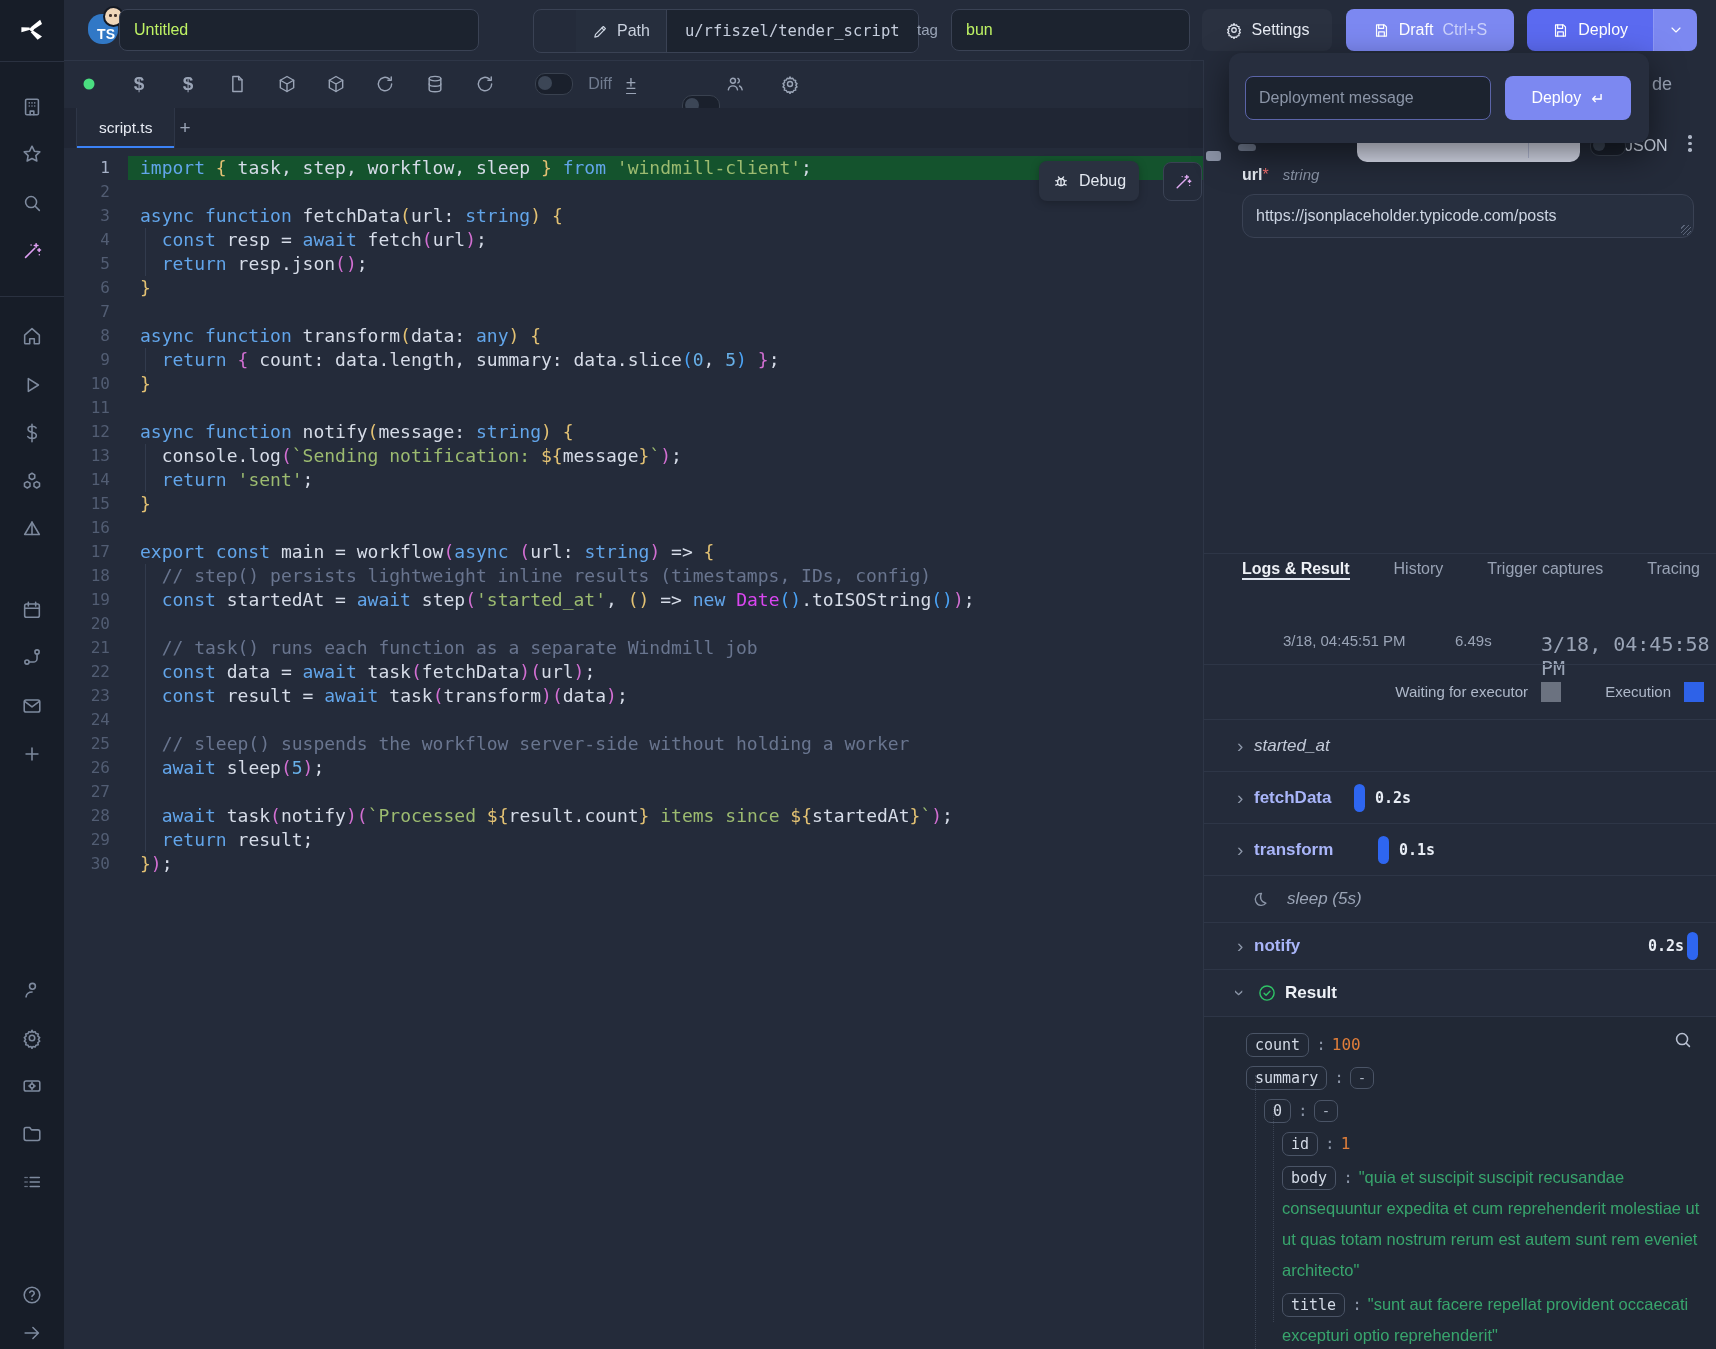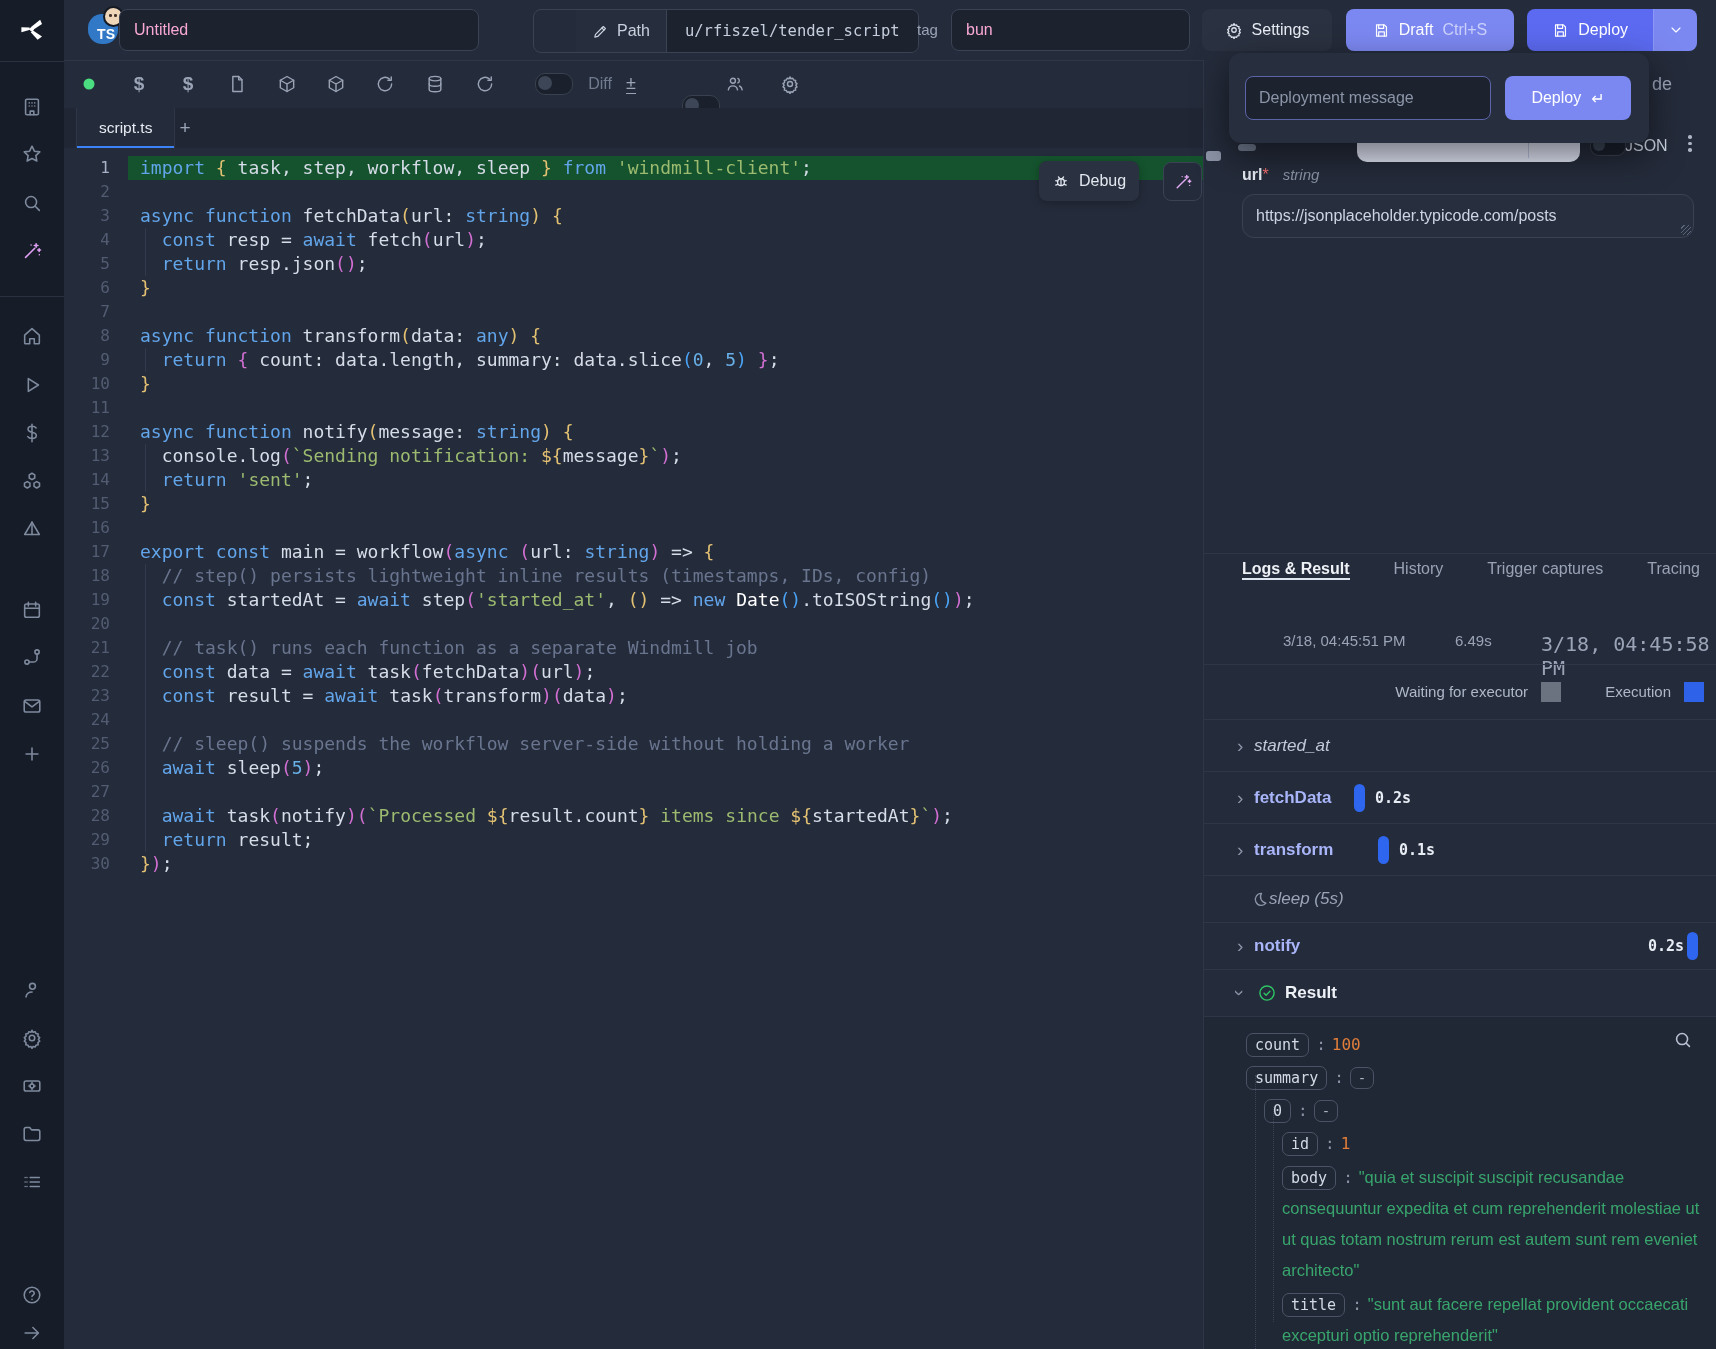--- a/index.html
+++ b/index.html
@@ -10,21 +10,21 @@
   .ico{stroke:#7e8a9e;fill:none;stroke-width:1.7;stroke-linecap:round;stroke-linejoin:round;}
 
   
   #sidebar{left:0;top:0;width:64px;height:1349px;background:#171d28;border-right:1px solid #242b38;}
   .sb-item{position:absolute;left:50%;transform:translate(-50%,-50%);}
   .sb-div{position:absolute;left:0;width:64px;border-top:1px solid #2a3140;}
 
   
   #topbar{left:64px;top:0;width:1652px;height:60px;background:#242b3a;border-bottom:1px solid #2e3647;}
   .tb-input{position:absolute;background:#1c232f;border:1px solid #3a4254;border-radius:8px;
-            color:#f9a8d4;font-size:16px;display:flex;align-items:center;padding:0 14px;box-sizing:border-box;}
+            color:#bef264;font-size:16px;display:flex;align-items:center;padding:0 14px;box-sizing:border-box;}
   #ts-icon{left:24px;top:10px;width:30px;height:38px;}
   #ts-sq{position:absolute;left:0;top:4px;width:30px;height:30px;background:#3178c6;border-radius:14px;
          color:#fff;font-weight:bold;font-size:14px;display:flex;align-items:flex-end;justify-content:flex-end;padding:0 3px 2px 0;box-sizing:border-box;}
   #bun-badge{position:absolute;right:-6px;top:-4px;width:17px;height:17px;border-radius:50%;background:#f0d6b9;border:2px solid #141923;}
   #bun-badge i{position:absolute;top:6px;width:2.5px;height:2.5px;border-radius:50%;background:#40302a;}
   #path-group{position:absolute;left:469px;top:9px;height:42px;display:flex;border:1px solid #3a4254;border-radius:8px;overflow:hidden;padding-left:42px;}
   #path-btn{display:flex;align-items:center;gap:8px;background:#262e3d;padding:0 16px;color:#c9d1de;font-size:16px;border-right:1px solid #3a4254;}
   #path-val{display:flex;align-items:center;background:#1c232f;padding:0 18px;color:#c6cedd;
             font-family:"DejaVu Sans Mono",monospace;font-size:15.5px;}
   .btn{position:absolute;display:flex;align-items:center;justify-content:center;gap:9px;border-radius:8px;
@@ -63,21 +63,21 @@
 
   
   #editor{left:64px;top:148px;width:1139px;height:1201px;background:#242b3a;}
   #gutter{position:absolute;left:0;top:8px;width:46px;}
   .ln{height:24px;line-height:24px;text-align:right;color:#525d73;font-family:"DejaVu Sans Mono",monospace;font-size:16px;}
   .ln.act{color:#a7b2c8;}
   #code{position:absolute;left:64px;top:8px;width:1075px;}
   .cl{position:relative;height:24px;line-height:24px;white-space:pre;font-family:"DejaVu Sans Mono",monospace;font-size:18px;padding-left:12px;}
   .cl.act{background:#14532d;}
   .cl.g::before{content:"";position:absolute;left:17px;top:0;bottom:0;border-left:1px solid #323b4d;}
-  .k{color:#62a5ea}.i{color:#d6dce8}.s{color:#9cbb70}.num{color:#68b0e8}.c{color:#69758f}.d{color:#ffffff}
+  .k{color:#62a5ea}.i{color:#d6dce8}.s{color:#9cbb70}.num{color:#68b0e8}.c{color:#69758f}.d{color:#d946ef}
   .b1{color:#e2c173}.b2{color:#d26fd2}.b3{color:#4ba3f5}
   #debug-btn{left:1039px;top:161px;width:100px;height:40px;background:#2a3140;border-radius:8px;z-index:10;
      display:flex;align-items:center;justify-content:center;gap:9px;color:#e3e8f0;font-size:16px;box-shadow:0 2px 8px rgba(0,0,0,.25);}
   #wand-btn{left:1163px;top:162px;width:37px;height:37px;border:1px solid #3a4254;border-radius:8px;background:#242b3a;z-index:10;
      display:flex;align-items:center;justify-content:center;}
 
   
   #rpanel{left:1203px;top:60px;width:513px;height:1289px;background:#242b3a;border-left:1px solid #2e3647;box-sizing:border-box;}
   #splitter{left:1206px;top:151px;width:15px;height:10px;border-radius:3px;background:#8b93a6;z-index:20;}
   #frag-de{left:1652px;top:74px;color:#9aa4b6;font-size:18px;}
@@ -111,21 +111,21 @@
   #legend{left:1204px;top:664px;width:500px;height:55px;display:flex;align-items:center;justify-content:flex-end;gap:13px;}
   #legend .ltext{color:#aeb8c9;font-size:15px;}
   #legend .sq{width:20px;height:20px;}
   #legend .gap{width:18px;}
 
   .step{position:absolute;left:1204px;width:512px;border-top:1px solid #2e3647;display:flex;align-items:center;box-sizing:border-box;}
   .chev{color:#8b95a7;font-size:19px;margin-left:33px;width:14px;}
   .chev-d{display:inline-block;transform:rotate(90deg);}
   .sname{color:#a9b5f9;font-weight:600;font-size:17px;margin-left:3px;}
   .sinline{color:#c3cad8;font-style:italic;font-size:17px;margin-left:3px;}
-  .ssleep{color:#9aa4b6;font-style:italic;font-size:17px;margin-left:0;}
+  .ssleep{color:#9aa4b6;font-style:italic;font-size:17px;margin-left:18px;}
   .bar{position:absolute;width:11px;height:28px;border-radius:5.5px;background:#2e66f0;top:50%;transform:translateY(-50%);}
   .dur{position:absolute;top:50%;transform:translateY(-50%);color:#e8edf5;font-weight:bold;font-size:15px;font-family:"DejaVu Sans Mono",monospace;}
 
   #result-row{left:1204px;top:969px;width:512px;height:47px;border-top:1px solid #2e3647;display:flex;align-items:center;box-sizing:border-box;}
   #result-label{color:#eef1f6;font-weight:bold;font-size:17px;margin-left:8px;}
   #check{margin-left:6px;}
 
   #jbox{left:1204px;top:1016px;width:512px;height:333px;background:#212835;border-top:1px solid #2e3647;overflow:hidden;box-sizing:border-box;}
   #jrows{position:absolute;left:42px;top:13px;width:462px;}
   .jrow{line-height:30px;margin-bottom:3px;font-size:16px;}

